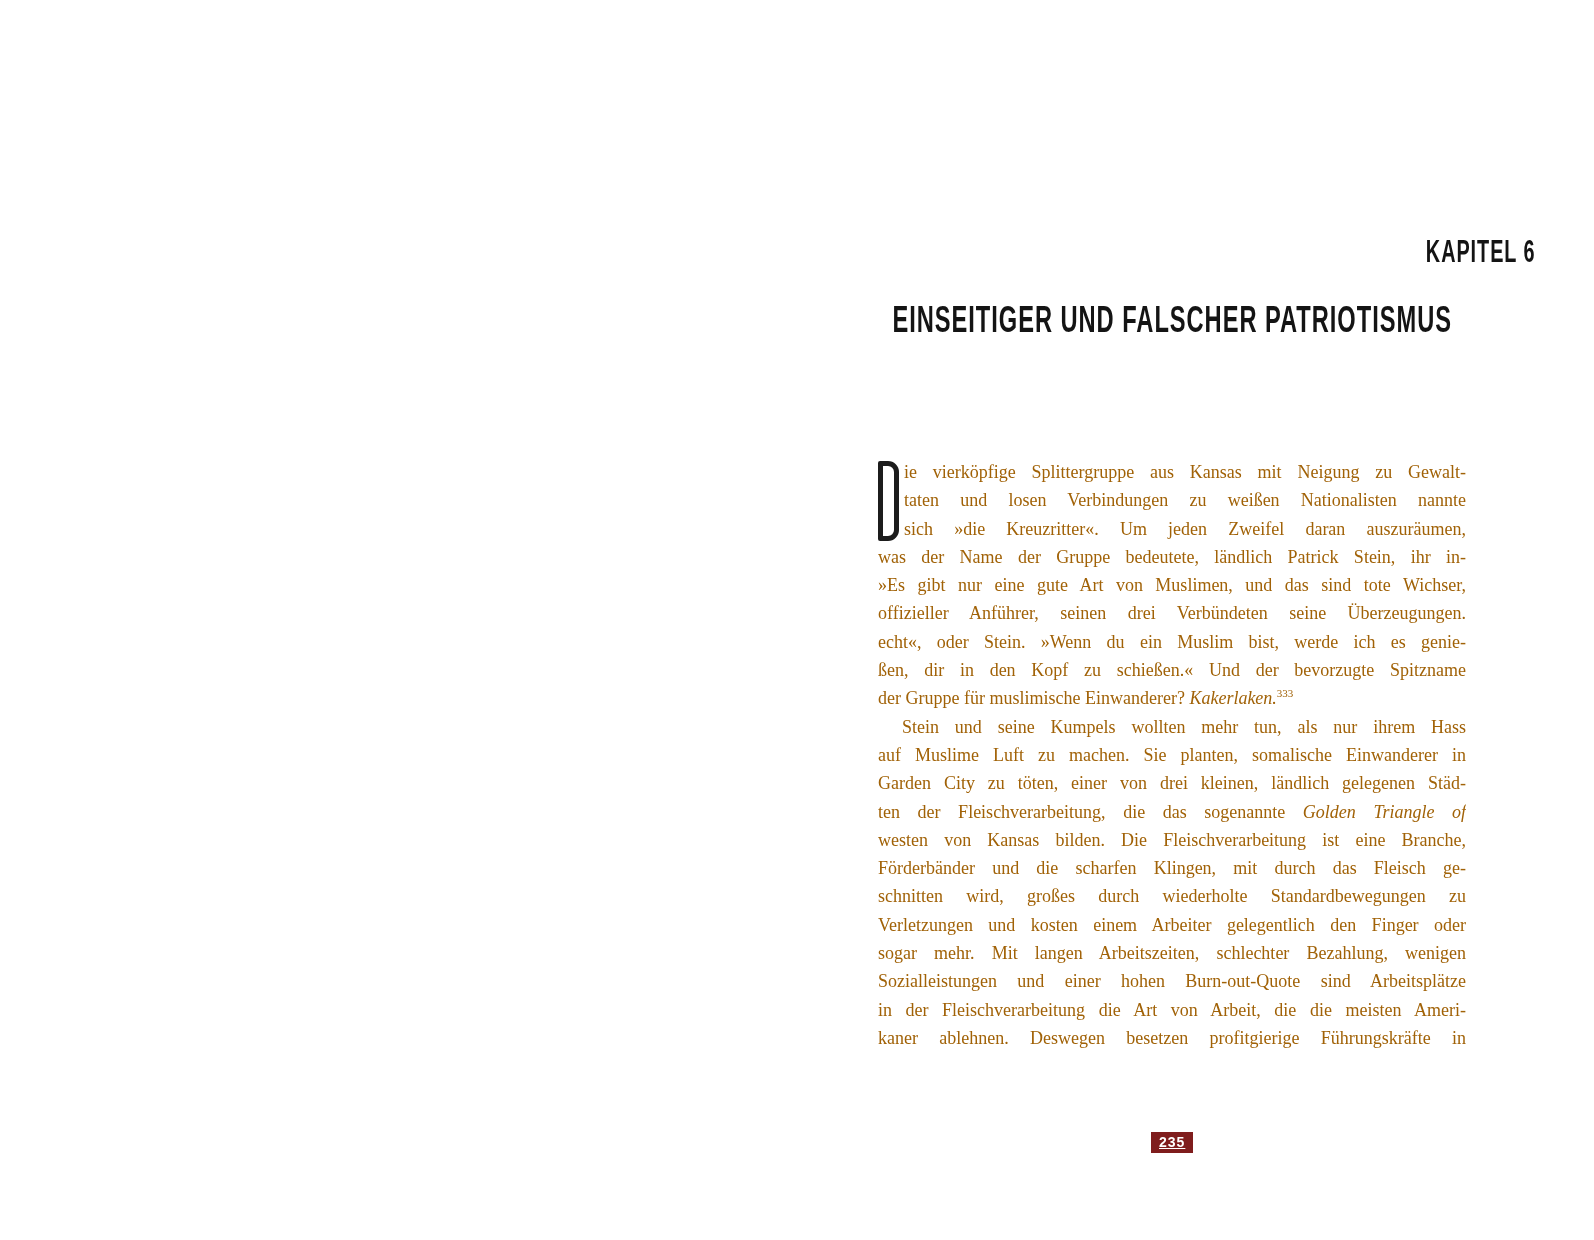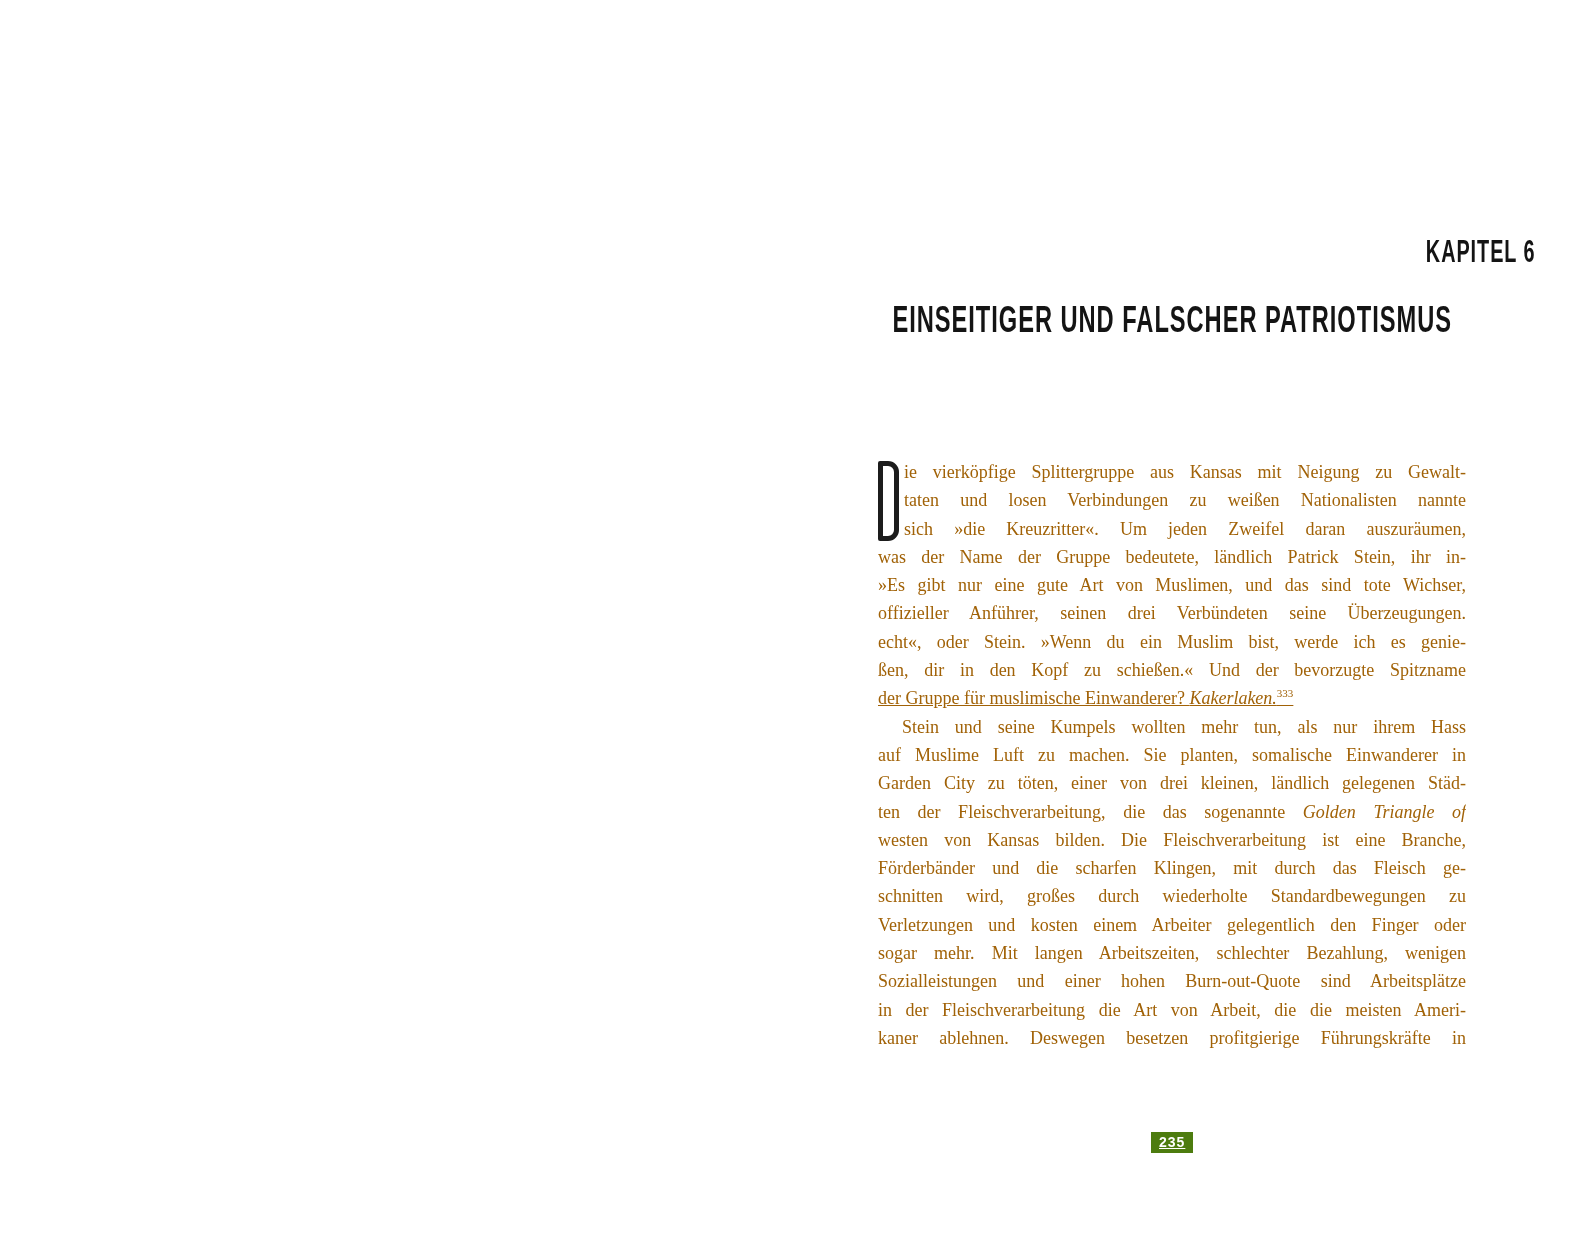--- a/index.html
+++ b/index.html
@@ -62,21 +62,21 @@
     color: #a16207;
     margin-top: 28px;
   }
   .para { margin: 0; }
   .line {
     height: 28.3px;
     overflow: hidden;
     text-align: justify;
     text-align-last: justify;
   }
-  .line.no-just { text-align-last: left; text-decoration: underline; }
+  .line.no-just { text-align-last: left; }
   .line.indent { text-indent: 24px; }
   .it  { font-style: italic; }
   .sup { vertical-align: super; font-size: 11px; line-height: 0; }
   
   .dropcap {
     float: left;
     box-sizing: border-box;
     width: 21px;
     height: 80px;
     margin: 3px 5px 0 0;
@@ -141,17 +141,17 @@
         <div class="line"><span>Förderbänder und die scharfen Klingen, mit durch das Fleisch ge-</span></div>
         <div class="line"><span>schnitten wird, großes durch wiederholte Standardbewegungen zu</span></div>
         <div class="line"><span>Verletzungen und kosten einem Arbeiter gelegentlich den Finger oder</span></div>
         <div class="line"><span>sogar mehr. Mit langen Arbeitszeiten, schlechter Bezahlung, wenigen</span></div>
         <div class="line"><span>Sozialleistungen und einer hohen Burn-out-Quote sind Arbeitsplätze</span></div>
         <div class="line"><span>in der Fleischverarbeitung die Art von Arbeit, die die meisten Ameri-</span></div>
         <div class="line"><span>kaner ablehnen. Deswegen besetzen profitgierige Führungskräfte in</span></div>
       </div>
     </div>
 
-  <div class="page-num" style="background: #4d7c0f; color: rgb(255, 255, 255); text-decoration: underline;">
+  <div class="page-num" style="background: #7f1d1d; color: rgb(255, 255, 255); text-decoration: underline;">
     <span>235</span>
   </div>
 
 </div>
 
 </body></html>

